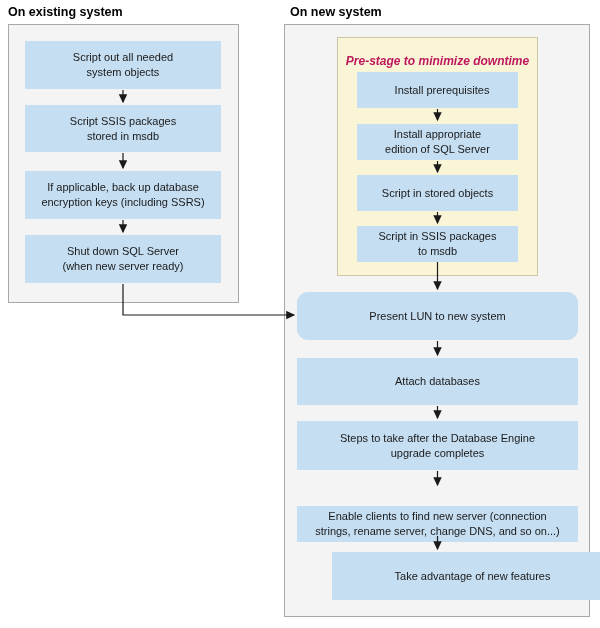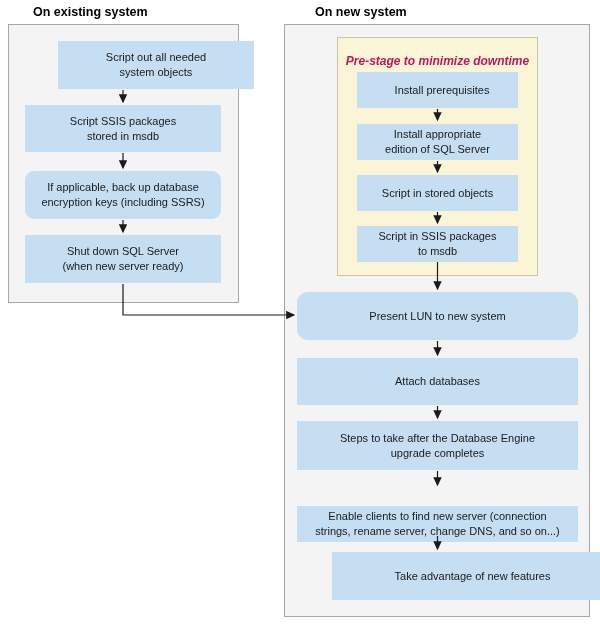--- a/index.html
+++ b/index.html
@@ -4,21 +4,20 @@
 <style>
   html,body{margin:0;padding:0;background:#ffffff;}
   .canvas{
     position:relative;width:600px;height:628px;background:#ffffff;
     font-family:"Liberation Sans","DejaVu Sans",sans-serif;
     color:var(--text,#1a1a1a);overflow:hidden;
   }
   .col-header{
     position:absolute;font-weight:bold;font-size:12.5px;color:#000;
     white-space:nowrap;
-    margin-left:25px;
   }
   #hdr-left{left:8px;top:5px;}
   #hdr-right{left:290px;top:5px;}
   .panel{
     position:absolute;background:var(--panel-fill,#f4f4f4);
     border:1px solid var(--panel-border,#a8a8a8);box-sizing:border-box;
   }
   #panel-left{left:8px;top:24px;width:231px;height:279px;}
   #panel-right{left:284px;top:24px;width:306px;height:593px;}
   .prestage{
@@ -30,23 +29,23 @@
     position:absolute;left:0;right:0;top:16px;text-align:center;
     font-weight:bold;font-style:italic;font-size:12px;color:#be185d;
   }
   .step{
     position:absolute;background:var(--step-fill,#c5def2);
     display:flex;align-items:center;justify-content:center;
     text-align:center;font-size:11px;line-height:1.32;
     white-space:pre-line;box-sizing:border-box;padding:2px 6px;
   }
   
-  #l1{left:25px;top:41px;width:196px;height:48px;margin-left:33px;}
+  #l1{left:25px;top:41px;width:196px;height:48px;}
   #l2{left:25px;top:105px;width:196px;height:47px;}
-  #l3{left:25px;top:171px;width:196px;height:48px;border-radius:9px;}
+  #l3{left:25px;top:171px;width:196px;height:48px;}
   #l4{left:25px;top:235px;width:196px;height:48px;}
   
   #s1{left:357px;top:72px;width:161px;height:36px;padding-left:15px;}
   #s2{left:357px;top:124px;width:161px;height:36px;}
   #s3{left:357px;top:175px;width:161px;height:36px;}
   #s4{left:357px;top:226px;width:161px;height:36px;}
   
   #w1{left:297px;top:292px;width:281px;height:48px;border-radius:11px;}
   #w2{left:297px;top:358px;width:281px;height:47px;}
   #w3{left:297px;top:421px;width:281px;height:49px;}

